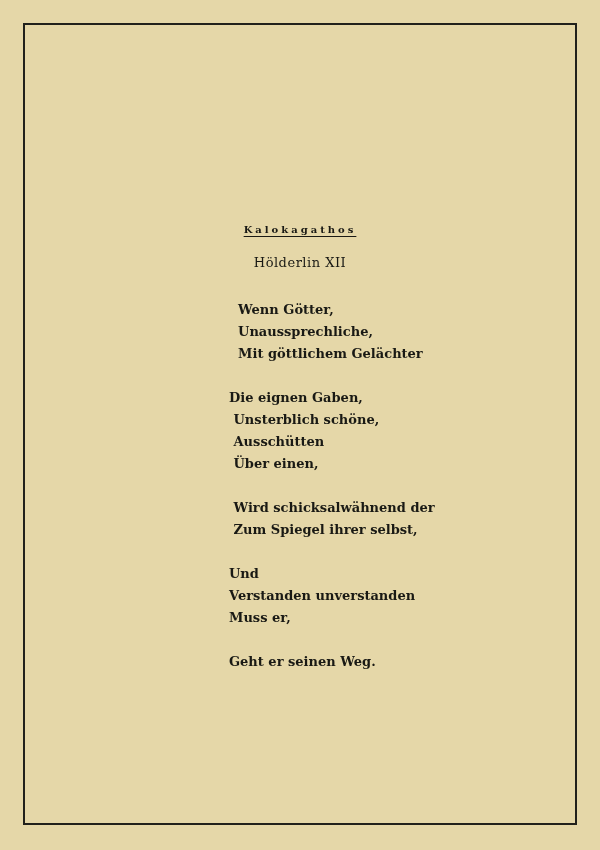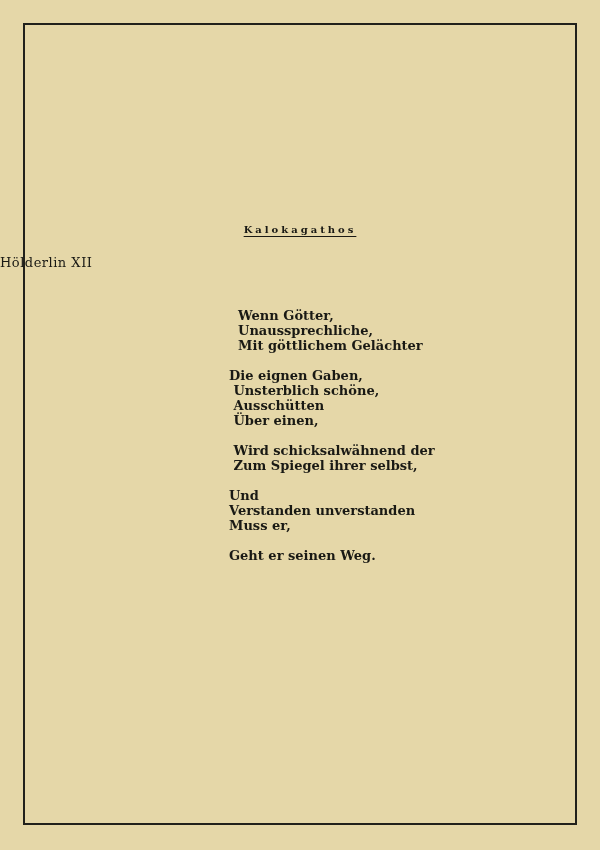--- a/index.html
+++ b/index.html
@@ -38,38 +38,38 @@
     letter-spacing: 3px;
     color: var(--text);
     text-decoration: underline;
     text-underline-offset: 3px;
     text-decoration-thickness: 1px;
   }
   .subtitle-wrap {
     position: absolute;
     left: 0; top: 252px;
     width: 600px;
+    text-align: center;
     text-decoration: underline;
   }
   .poem-subtitle {
     display: inline-block;
     font-size: 13px;
     font-weight: normal;
     letter-spacing: 0.5px;
     color: var(--text);
   }
   .poem-block {
     position: absolute;
     left: 229px; top: 299px;
     font-size: 13px;
     font-weight: bold;
-    line-height: 15px;
+    line-height: 22px;
     white-space: pre;
     color: var(--text);
-    margin-top: 9px;
   }
 </style>
 </head>
 <body>
 
 <div class="page-frame"></div>
 
 <div class="title-wrap">
   <span class="poem-title">Kalokagathos</span>
 </div>

